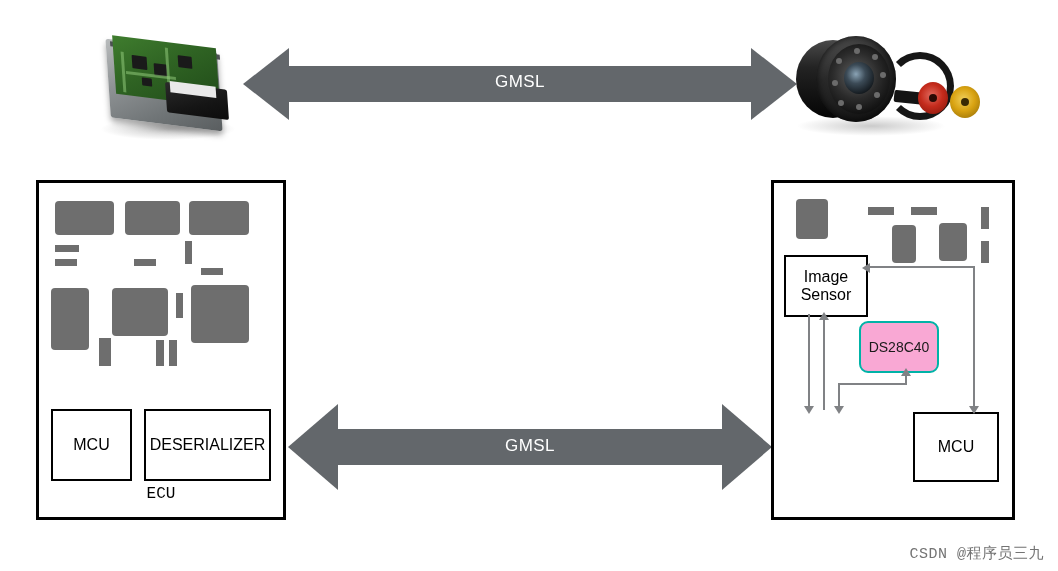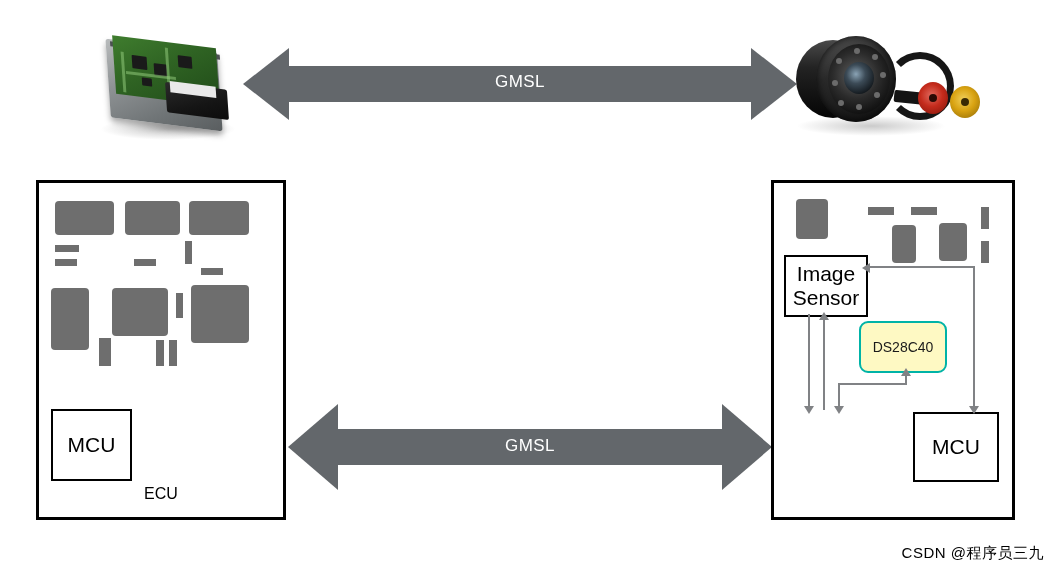--- a/index.html
+++ b/index.html
@@ -119,45 +119,45 @@
   }
   #ecu-box{left:36px;top:180px;width:250px;height:340px;}
   #camera-box{left:771px;top:180px;width:244px;height:340px;}
 
   .gblock{position:absolute;background:#6e6e6e;}
   .gblock.r{border-radius:4px;}
 
   .unit{
     position:absolute;background:#ffffff;border:2px solid #000000;box-sizing:border-box;
     display:flex;align-items:center;justify-content:center;text-align:center;
-    font-size:21px;color:#000000;line-height:1.12;
+    font-size:16px;color:#000000;line-height:1.12;
   }
   .caption{
     position:absolute;text-align:center;font-size:16px;color:#000000;
   }
 
   
   #ds28c40{
-    position:absolute;left:859px;top:321px;width:88px;height:52px;
-    background:#fef9c3;border:2px solid #00b3a7;border-radius:9px;box-sizing:border-box;
+    position:absolute;left:859px;top:321px;width:80px;height:52px;
+    background:#f9a8d4;border:2px solid #00b3a7;border-radius:9px;box-sizing:border-box;
     display:flex;align-items:center;justify-content:center;
     font-size:14px;color:#1a1a1a;
   }
 
   
   .wire{position:absolute;background:#808285;}
   .whead{position:absolute;width:0;height:0;}
   .whead.down{border-left:5px solid transparent;border-right:5px solid transparent;border-top:8px solid #808285;}
   .whead.up{border-left:5px solid transparent;border-right:5px solid transparent;border-bottom:8px solid #808285;}
   .whead.left{border-top:5px solid transparent;border-bottom:5px solid transparent;border-right:8px solid #808285;}
 
   
   #watermark{
-    position:absolute;right:14px;bottom:8px;color:#000000;font-size:15px;letter-spacing:.5px;
-    font-family:Liberation Sans, sans-serif;
+    position:absolute;right:14px;bottom:8px;color:#737373;font-size:15px;letter-spacing:.5px;
+    font-family:Liberation Mono, monospace;
   }
 </style>
 </head>
 <body>
 
 <div class="stage">
 
   <div class="photo" id="ecu-photo">
     <div class="shadow"></div>
     <div class="housing"></div>
@@ -221,22 +221,25 @@
     <div class="gblock r" style="left:73px;top:105px;width:56px;height:48px;"></div>
     <div class="gblock r" style="left:152px;top:102px;width:58px;height:58px;"></div>
     <div class="gblock" style="left:137px;top:110px;width:7px;height:25px;"></div>
     <div class="gblock" style="left:60px;top:155px;width:12px;height:28px;"></div>
     <div class="gblock" style="left:117px;top:157px;width:8px;height:26px;"></div>
     <div class="gblock" style="left:130px;top:157px;width:8px;height:26px;"></div>
 
     <div class="unit" style="left:12px;top:226px;width:81px;height:72px;">
       <span>MCU</span>
     </div>
-
-    <div class="caption" style="left:0;right:0;top:302px;">ECU</div>
+    <div class="unit" style="left:105px;top:226px;width:127px;height:72px;">
+      <span>DESERIALIZER</span>
+    </div>
+
+    <div class="caption" style="left:0;right:0;top:302px;font-family:Liberation Mono, monospace;">ECU</div>
   </div>
 
   <div class="gmsl-arrow" id="gmsl-bottom">
     <div class="head left"></div>
     <div class="shaft"></div>
     <div class="head right"></div>
     <div class="lbl">GMSL</div>
   </div>
 
   <div class="outer-box" id="camera-box">

